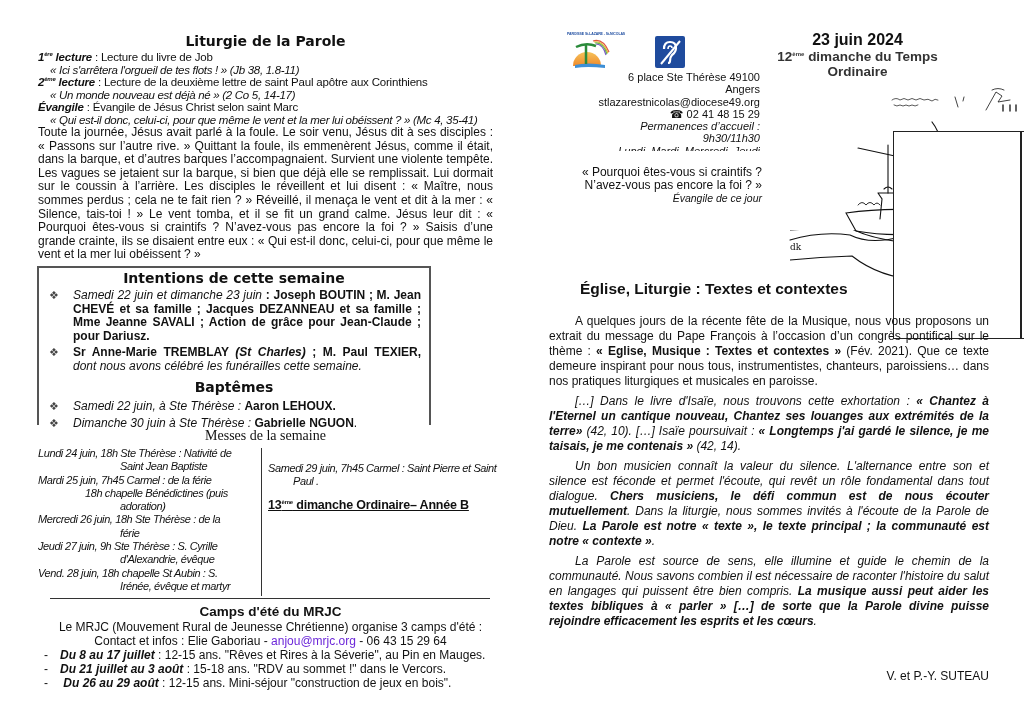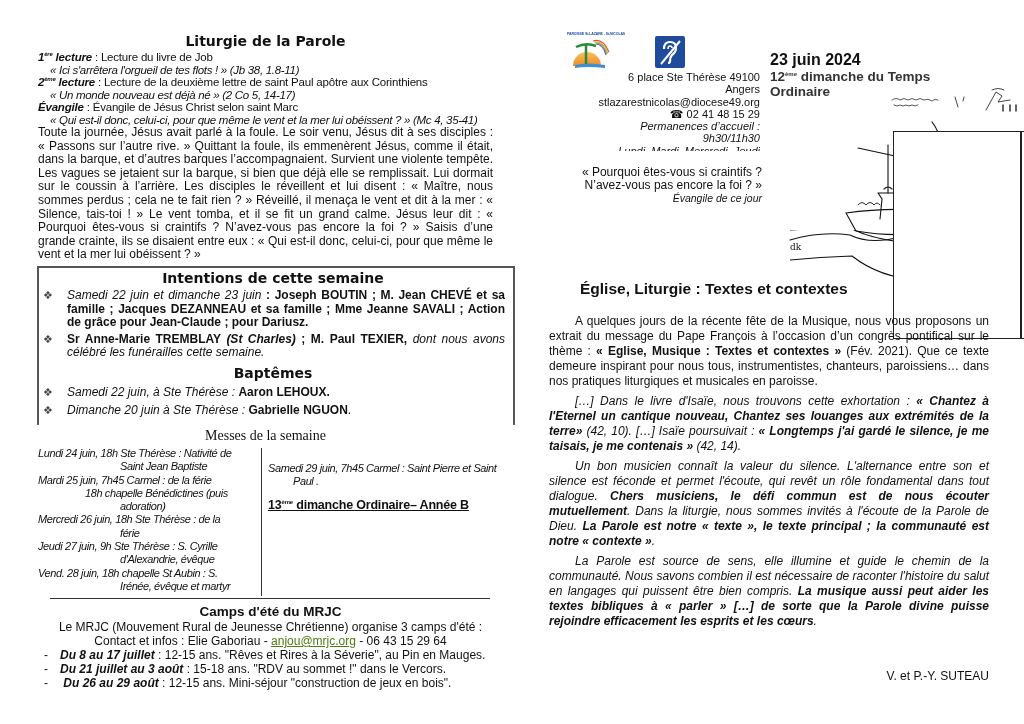--- a/index.html
+++ b/index.html
@@ -11,55 +11,55 @@
   .bi { font-weight: bold; font-style: italic; }
   sup { font-size: 6px; line-height: 0; vertical-align: super; }
 
   
   #left { left: 38px; top: 32px; width: 455px; }
   .liturgie-title { text-align: center; font-family: "DejaVu Sans", sans-serif; font-weight: bold; font-size: 14px; line-height: 18px; margin-bottom: 1px; }
   .reading-line { font-size: 11.5px; line-height: 12.5px; letter-spacing: -0.2px; }
   .reading-quote { font-size: 11.5px; line-height: 12.5px; font-style: italic; padding-left: 12px; letter-spacing: -0.3px; }
   .gospel-text { text-align: justify; font-size: 12px; line-height: 13.6px; margin-top: 0px; height: 136px; overflow: hidden; }
 
-  #intentions { left: 37px; top: 266px; width: 478px; height: 159px; border: 2px solid #555; border-bottom: none; padding: 2px 8px 0 2px; }
+  #intentions { left: 37px; top: 266px; width: 394px; height: 159px; border: 2px solid #555; border-bottom: none; padding: 2px 8px 0 8px; }
   .box-title { text-align: center; font-family: "DejaVu Sans", sans-serif; font-weight: bold; font-size: 14px; line-height: 16px; }
   .bullet-item { position: relative; padding-left: 26px; text-align: justify; font-size: 12px; line-height: 13.6px; margin-top: 3px; }
   .bullet-item .bullet { position: absolute; left: 2px; top: 0; font-size: 11px; color: #444; }
 
   #messes-title { left: 38px; top: 428px; width: 455px; text-align: center; font-family: "Liberation Serif", serif; font-size: 14px; line-height: 16px; }
   #messes-left { left: 38px; top: 447px; width: 222px; font-size: 11px; line-height: 13.3px; font-style: italic; letter-spacing: -0.4px; }
   .mess-row-indent { padding-left: 82px; }
   .mess-row-indent2 { padding-left: 47px; }
   #messes-sep { left: 261px; top: 448px; width: 1px; height: 148px; background: #333; }
   #messes-right { left: 268px; top: 462px; width: 240px; font-size: 11px; line-height: 13.3px; font-style: italic; letter-spacing: -0.4px; }
   .dim13 { font-style: normal; font-weight: bold; font-size: 12.5px; text-decoration: underline; margin-top: 10px; margin-bottom: 3px; letter-spacing: -0.2px; }
   .dim13-list { padding-left: 15px; }
   #messes-bottom-rule { left: 50px; top: 598px; width: 440px; height: 1px; background: #333; }
 
   #camps { left: 38px; top: 604px; width: 465px; }
   .camps-title { text-align: center; font-weight: bold; font-size: 13.5px; line-height: 16px; }
   .camps-line { text-align: center; font-size: 12px; line-height: 14px; }
-  .camps-link { color: #4d7c0f; text-decoration: underline; }
+  .camps-link { color: #6d28d9; }
   .camp-item { font-size: 12px; line-height: 14px; padding-left: 6px; }
   .camp-item .dash { display: inline-block; width: 16px; }
 
   
   #logo-box { left: 565px; top: 32px; width: 140px; height: 38px; }
   .logo-parish { position: absolute; left: 2px; top: 0; width: 48px; height: 38px; }
   .logo-parish-name { position: absolute; left: 0; top: 0; font-size: 3.5px; line-height: 4px; color: #1e4da0; font-weight: bold; white-space: nowrap; letter-spacing: -0.1px; }
   .logo-hearing { position: absolute; left: 90px; top: 4px; width: 30px; height: 32px; background: #1f4b9d; border-radius: 2px; }
 
   #contact { left: 560px; top: 71px; width: 200px; text-align: right; font-size: 11px; line-height: 12.3px; }
   #contact .cut { height: 6px; overflow: hidden; }
 
   #quote-box { left: 565px; top: 166px; width: 197px; text-align: right; font-size: 12px; line-height: 13px; }
   #quote-box .src { font-style: italic; font-size: 10.5px; }
 
-  #date-block { left: 770px; top: 31px; width: 175px; text-align: left; margin-top: 20px; }
+  #date-block { left: 770px; top: 31px; width: 175px; text-align: center; }
   .date-main { font-weight: bold; font-size: 16px; line-height: 18px; }
   .date-sub { font-weight: bold; font-size: 13.5px; line-height: 15px; color: #333; }
 
   #drawing { left: 760px; top: 85px; width: 264px; height: 170px; }
 
   #overlay-box { left: 893px; top: 131px; width: 131px; height: 208px; background: #fff; border-left: 1.5px solid #222; border-bottom: 1.5px solid #222; border-top: 1.5px solid #222; }
   #overlay-box-right { left: 1020px; top: 131px; width: 1.5px; height: 208px; background: #222; }
 
   #article-title { left: 580px; top: 280px; width: 340px; font-weight: bold; font-size: 15.5px; line-height: 18px; white-space: nowrap; overflow: hidden; }
 
@@ -105,21 +105,21 @@
   </div>
 
   <div class="box-title" style="margin-top:5px;">Baptêmes</div>
 
   <div class="bullet-item" style="margin-top:5px;">
     <span class="bullet">❖</span>
     <span class="i">Samedi 22 juin, à Ste Thérèse : </span><span class="b">Aaron LEHOUX.</span>
   </div>
   <div class="bullet-item" style="margin-top:4px;">
     <span class="bullet">❖</span>
-    <span class="i">Dimanche 20 juin à Ste Thérèse : </span><span class="b">Gabrielle NGUON</span><span>.</span>
+    <span class="i">Dimanche 30 juin à Ste Thérèse : </span><span class="b">Gabrielle NGUON</span><span>.</span>
   </div>
 </div>
 
 <div id="messes-title" class="abs">Messes de la semaine</div>
 
 <div id="messes-left" class="abs">
   <div>
     <div>Lundi 24 juin, 18h Ste Thérèse  : Nativité de</div>
     <div class="mess-row-indent">Saint Jean Baptiste</div>
   </div>

